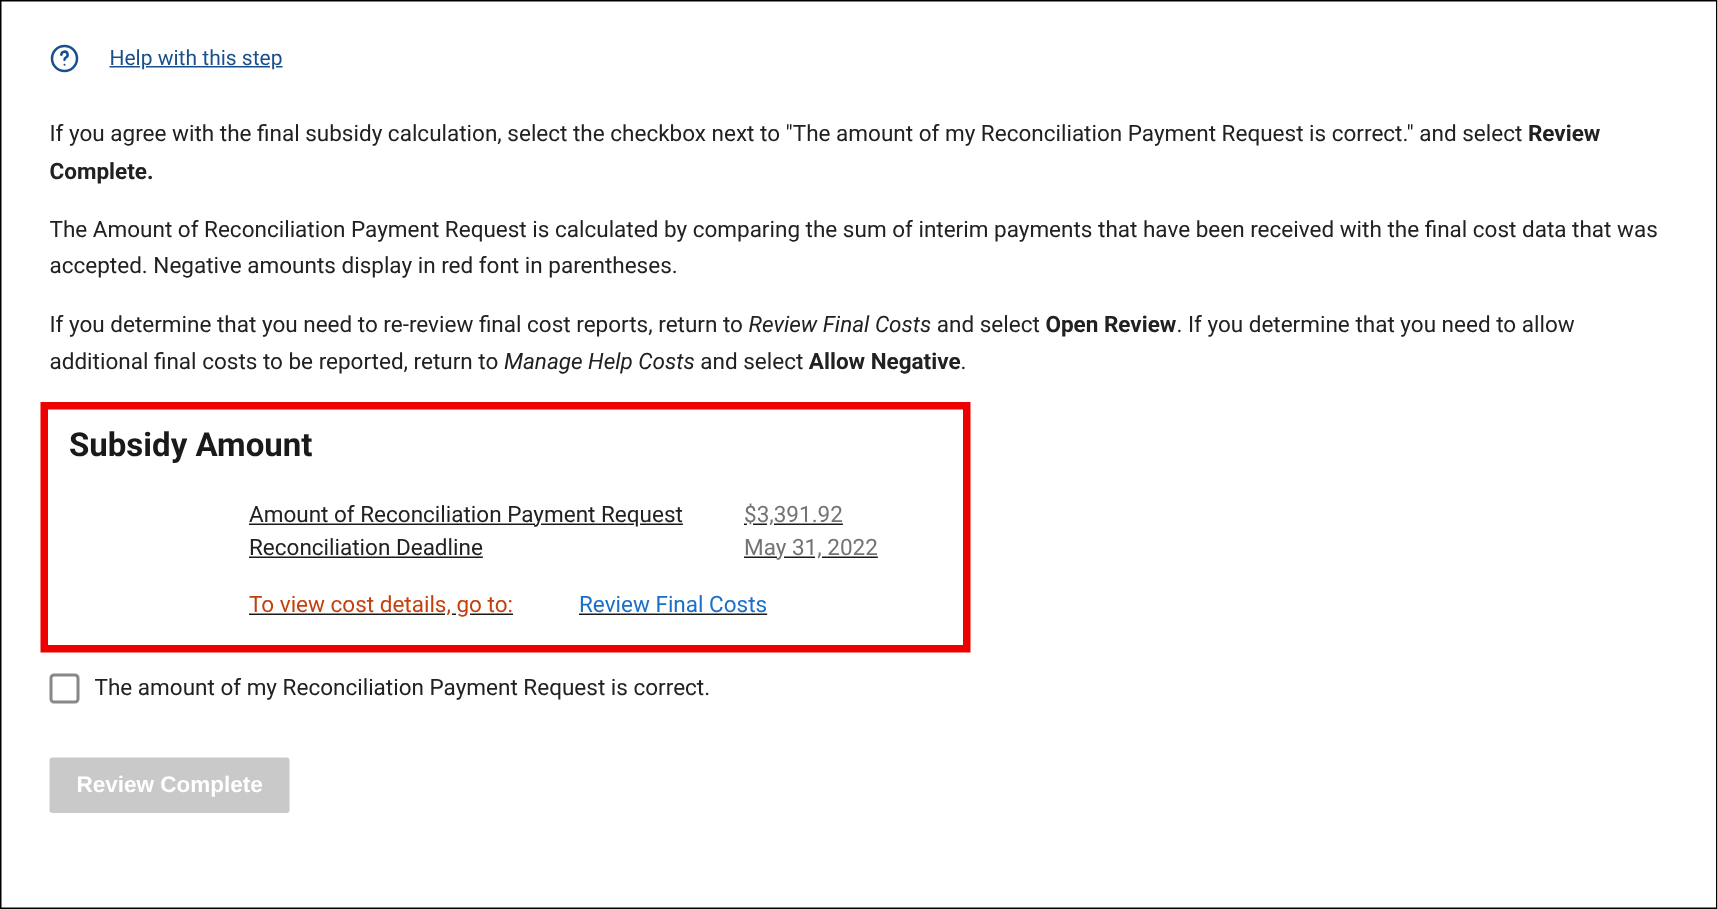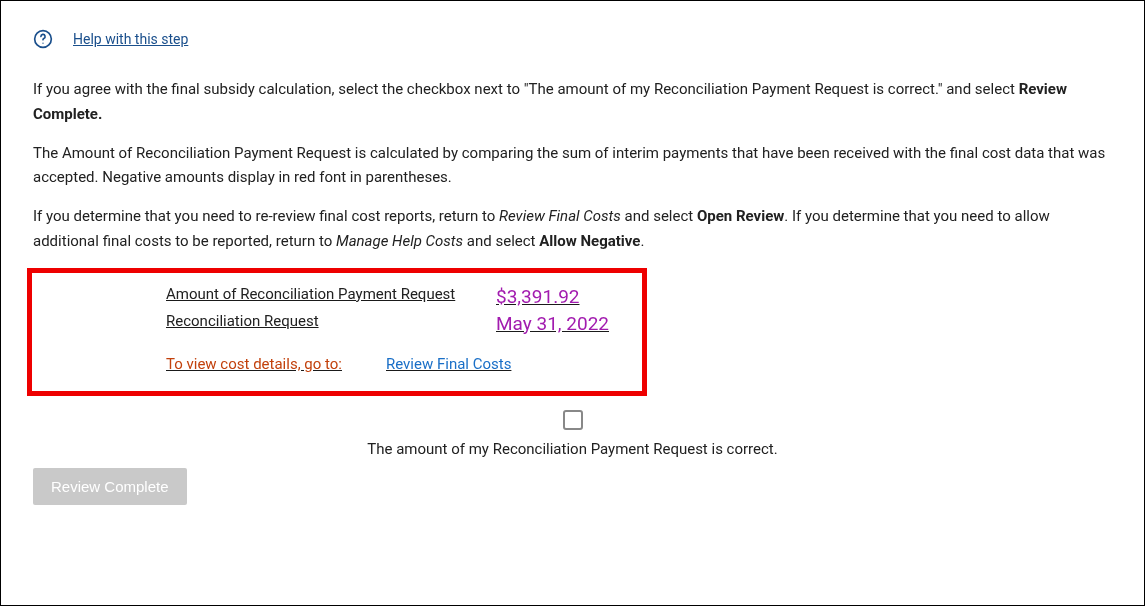--- a/index.html
+++ b/index.html
@@ -81,64 +81,63 @@
     .info-row {
       display: flex;
       margin-bottom: 4px;
     }
     .info-label {
       width: 330px;
       font-size: 15px;
       color: #212121;
     }
     .info-value {
-      font-size: 19px;
-      color: #a21caf;
+      font-size: 15px;
+      color: #737373;
     }
     .link-row {
       display: flex;
       margin-top: 20px;
     }
     .link-label {
       width: 220px;
       font-size: 15px;
       color: #c2410c;
     }
     .link-value {
       font-size: 15px;
       color: #1a6fc7;
       cursor: pointer;
     }
     .checkbox-row {
       display: flex;
-      align-items: center;
+      align-items: flex-start;
       gap: 10px;
       margin-top: 14px;
-      margin-bottom: 10px;
-      flex-direction: column;
+      margin-bottom: 36px;
     }
     .checkbox {
       width: 20px;
       height: 20px;
       border: 2px solid #888;
       border-radius: 3px;
       cursor: pointer;
       background: #fff;
     }
     .checkbox-label {
       font-size: 15px;
       color: #212121;
     }
     .review-button {
       background: #c9c9c9;
       color: #fff;
       border: none;
       padding: 10px 18px;
       font-size: 15px;
-      font-weight: 400;
+      font-weight: 700;
       border-radius: 2px;
       cursor: not-allowed;
     }
   </style>
 </head>
 <body>
 
 <div class="container">
   <div class="header-row">
     <a class="help-link">
@@ -157,27 +156,28 @@
     <span>If you agree with the final subsidy calculation, select the checkbox next to "The amount of my Reconciliation Payment Request is correct." and select </span><strong>Review Complete.</strong>
   </p>
 
   <p class="para">The Amount of Reconciliation Payment Request is calculated by comparing the sum of interim payments that have been received with the final cost data that was accepted. Negative amounts display in red font in parentheses.</p>
 
   <p class="para">
     <span>If you determine that you need to re-review final cost reports, return to </span><em>Review Final Costs</em><span> and select </span><strong>Open Review</strong><span>. If you determine that you need to allow additional final costs to be reported, return to </span><em>Manage Help Costs</em><span> and select </span><strong>Allow Negative</strong><span>.</span>
   </p>
 
   <div class="highlight-box">
+    <h2 class="section-title">Subsidy Amount</h2>
     <div class="info-grid">
       <div class="info-row">
         <div class="info-label">Amount of Reconciliation Payment Request</div>
         <div class="info-value">$3,391.92</div>
       </div>
       <div class="info-row">
-        <div class="info-label">Reconciliation Request</div>
+        <div class="info-label">Reconciliation Deadline</div>
         <div class="info-value">May 31, 2022</div>
       </div>
       <div class="link-row">
         <div class="link-label">To view cost details, go to:</div>
         <a class="link-value">Review Final Costs</a>
       </div>
     </div>
   </div>
 
   <div class="checkbox-row">

